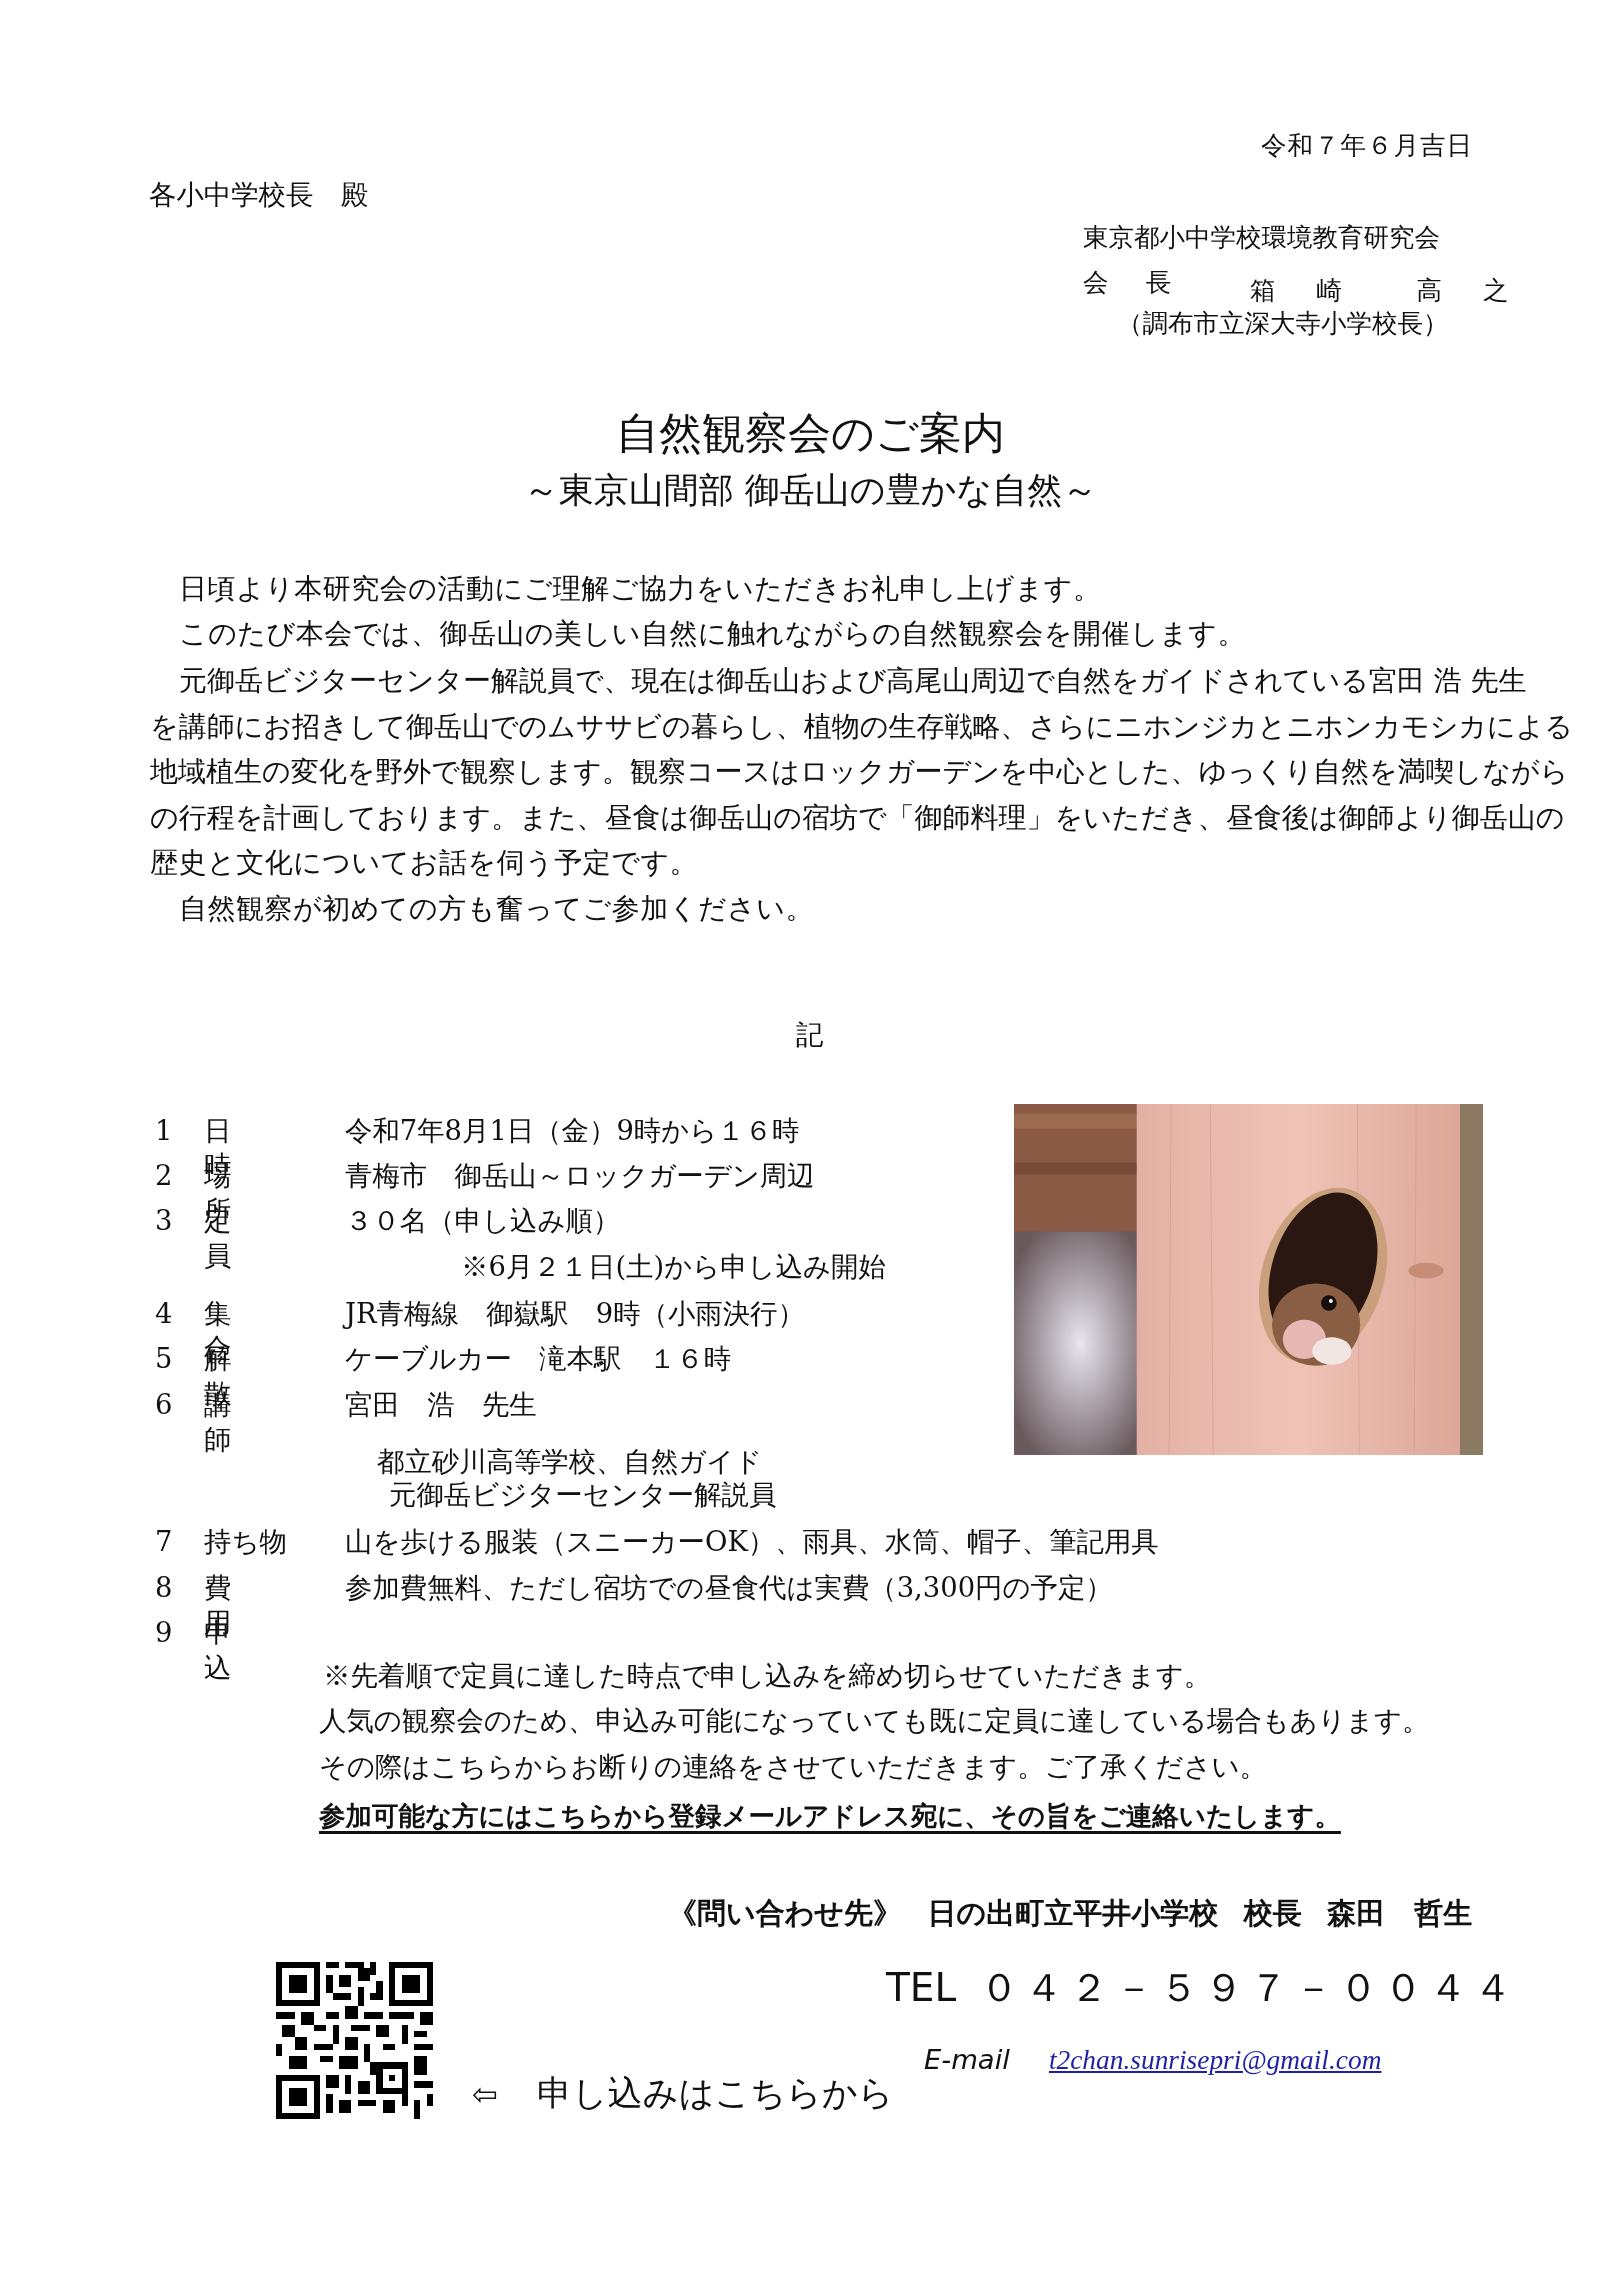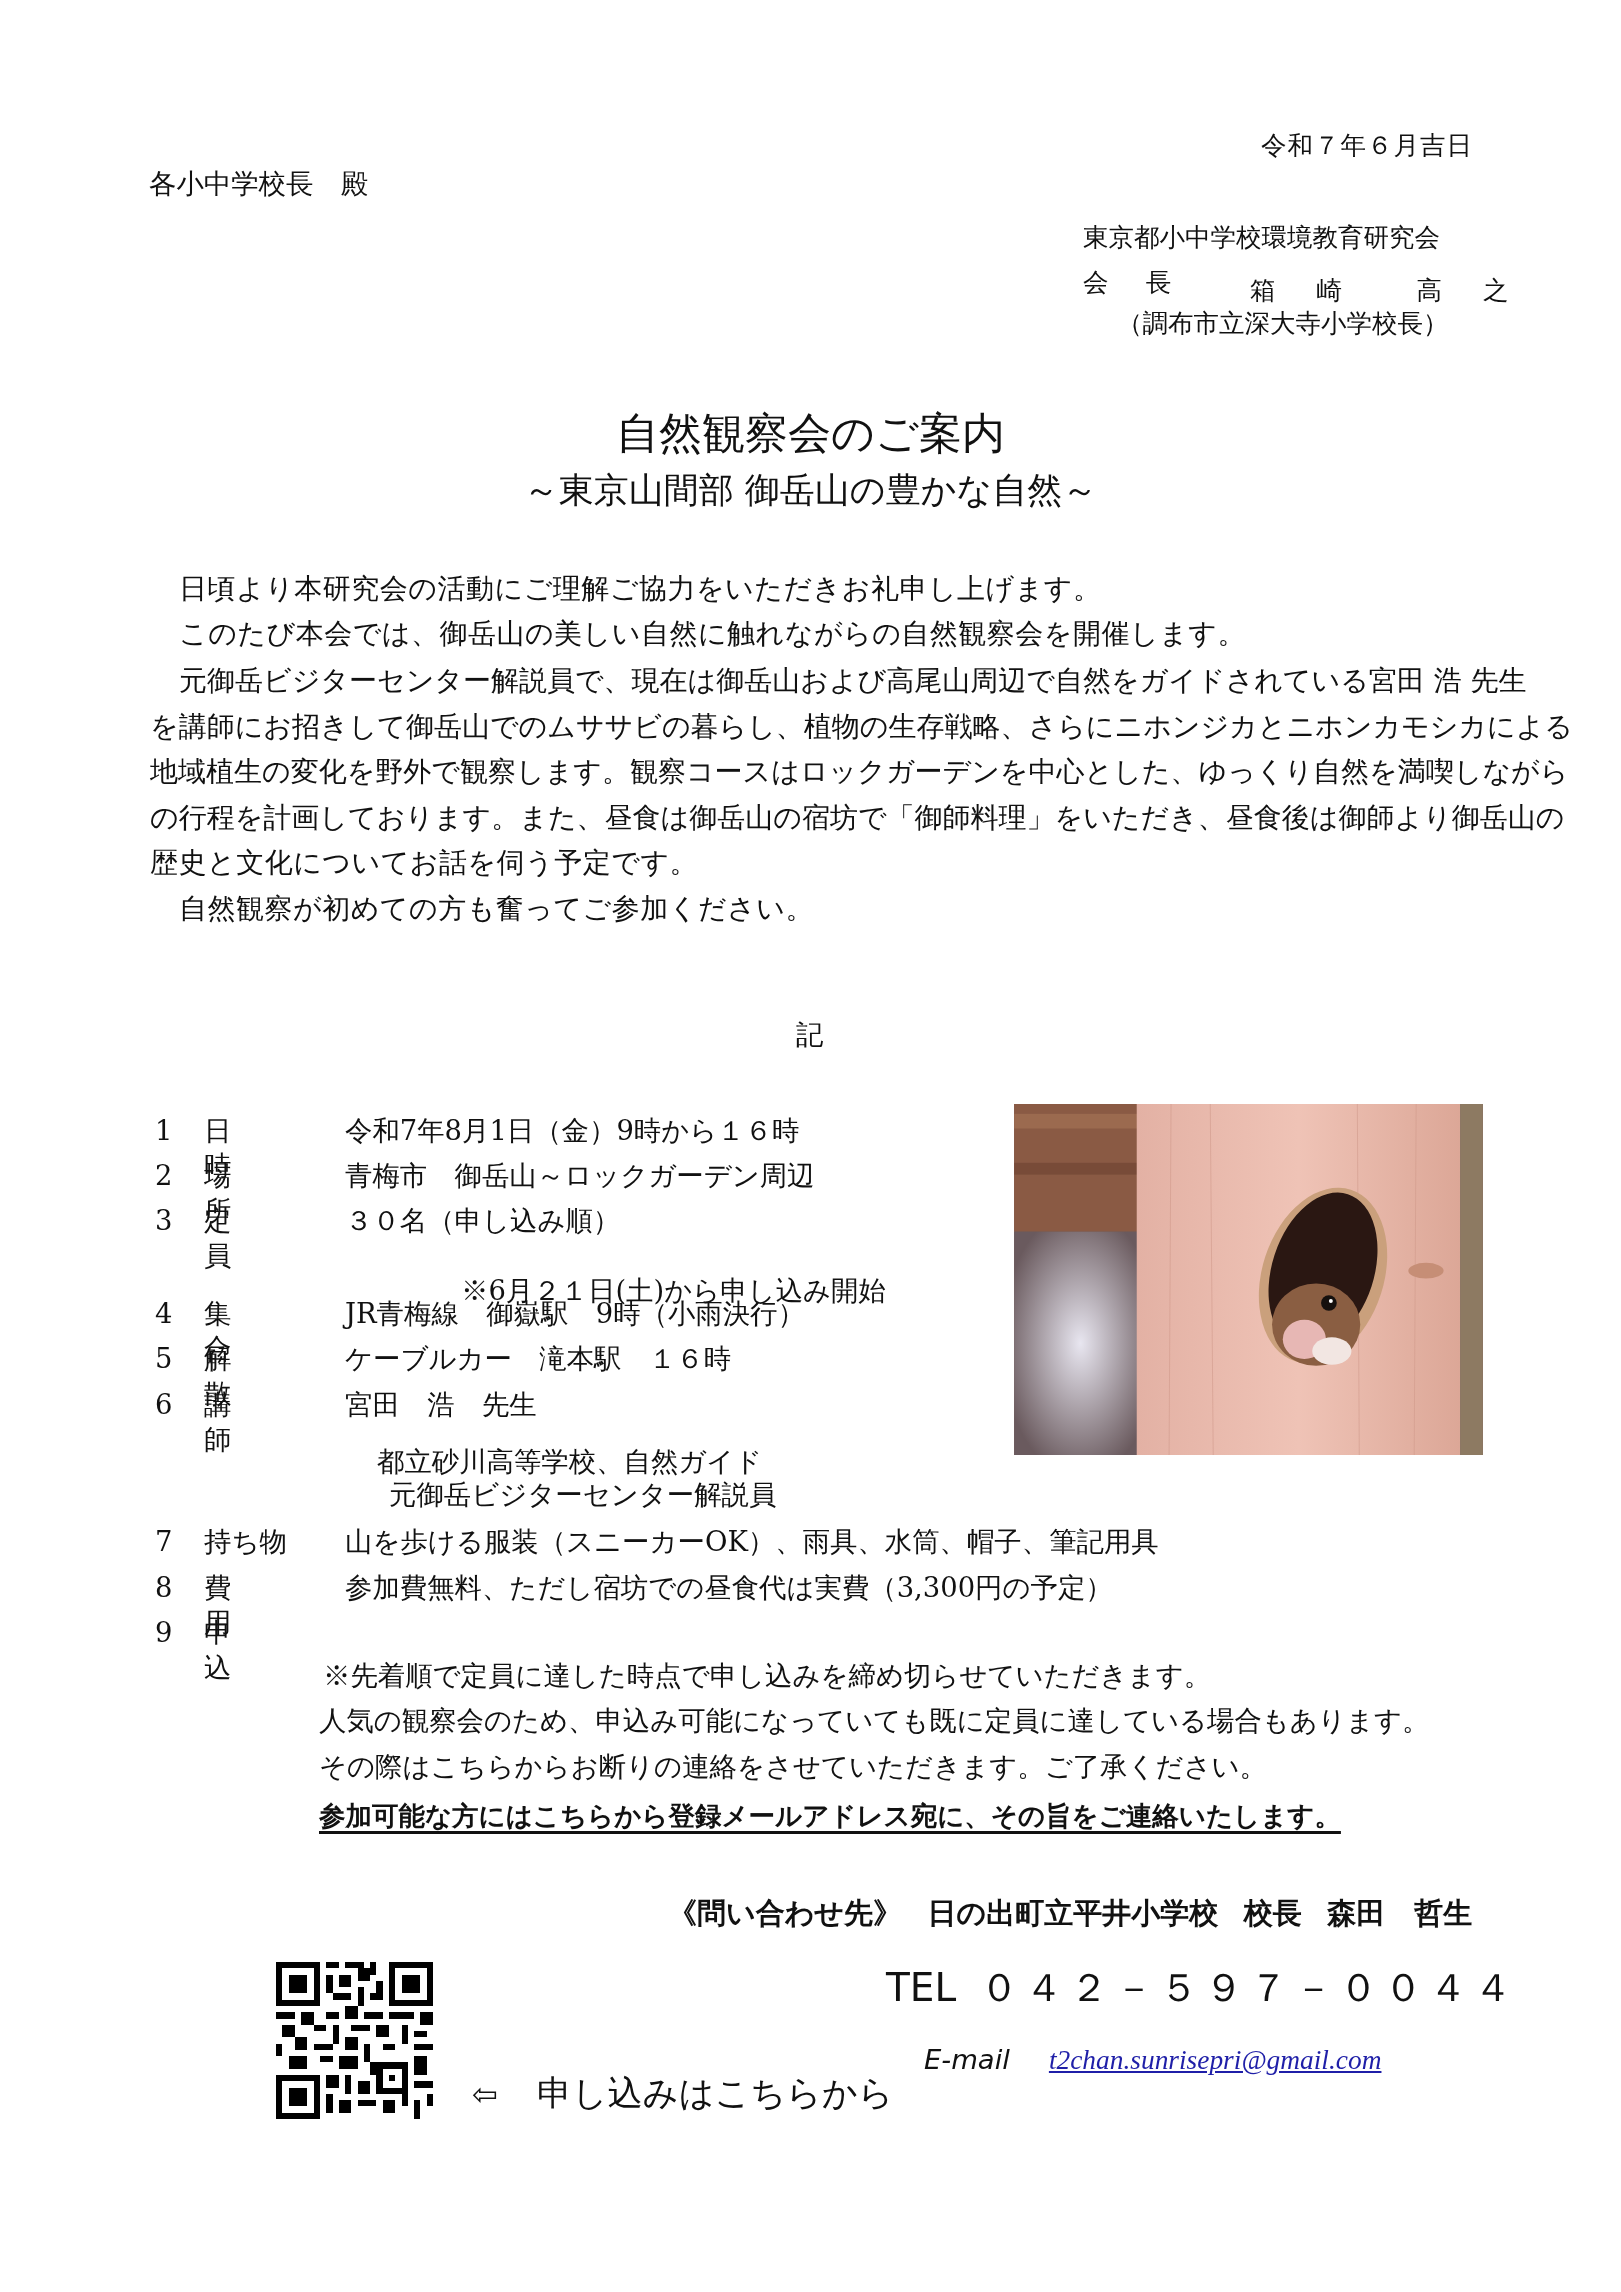--- a/index.html
+++ b/index.html
@@ -20,21 +20,21 @@
   .bold-u { font-family: "DejaVu Sans", "Liberation Sans", sans-serif; font-weight: bold; text-decoration: underline; text-decoration-thickness: 2.9px; text-underline-offset: 5.9px; }
   .sans { font-family: "DejaVu Sans", "Liberation Sans", sans-serif; }
   .link { color: #1f1fa8; text-decoration: underline; font-family: "Liberation Serif", "DejaVu Serif", serif; }
   .photo { position: absolute; left: 1014px; top: 1104px; width: 469px; height: 351px; overflow: hidden; background: #d9a99c; }
   .qr { position: absolute; left: 276px; top: 1962px; width: 157px; height: 157px; }
 </style>
 </head>
 <body>
 
 <div class="abs f26" style="left:1253px; top:131px; width:220px; text-align:right; letter-spacing:1px;">令和７年６月吉日</div>
-<div class="abs f28" style="left:149px; top:168px;">各小中学校長　殿</div>
+<div class="abs f28" style="left:149px; top:179px;">各小中学校長　殿</div>
 <div class="abs f26" style="left:1083px; top:223px;">東京都小中学校環境教育研究会</div>
 <div class="abs f26" style="left:1083px; top:268px; letter-spacing:5.9px;">会　長</div>
 <div class="abs f26" style="left:1250px; top:268px; letter-spacing:7.8px;margin-top:8px;">箱　崎　　高　之</div>
 <div class="abs f26" style="left:1117px; top:309px;">（調布市立深大寺小学校長）</div>
 
 <div class="abs title" style="top:408px;">自然観察会のご案内</div>
 <div class="abs subtitle" style="top:469px;">～東京山間部 御岳山の豊かな自然～</div>
 
 <div>
   <div class="body-line indent" style="top:572px;">日頃より本研究会の活動にご理解ご協力をいただきお礼申し上げます。</div>
@@ -96,21 +96,21 @@
     <span class="list-num">2</span>
     <span class="list-label">場　所</span>
     <span class="list-val">青梅市　御岳山～ロックガーデン周辺</span>
   </div>
   <div class="row" style="top:1203px;">
     <span class="list-num">3</span>
     <span class="list-label">定　員</span>
     <span class="list-val">３０名（申し込み順）</span>
   </div>
   <div class="row" style="top:1249px;">
-    <span class="list-val" style="left:461px;margin-top:24px;">※6月２１日(土)から申し込み開始</span>
+    <span class="list-val" style="left:461px;">※6月２１日(土)から申し込み開始</span>
   </div>
   <div class="row" style="top:1296px;">
     <span class="list-num">4</span>
     <span class="list-label">集　合</span>
     <span class="list-val">JR青梅線　御嶽駅　9時（小雨決行）</span>
   </div>
   <div class="row" style="top:1341px;">
     <span class="list-num">5</span>
     <span class="list-label">解　散</span>
     <span class="list-val">ケーブルカー　滝本駅　１６時</span>

